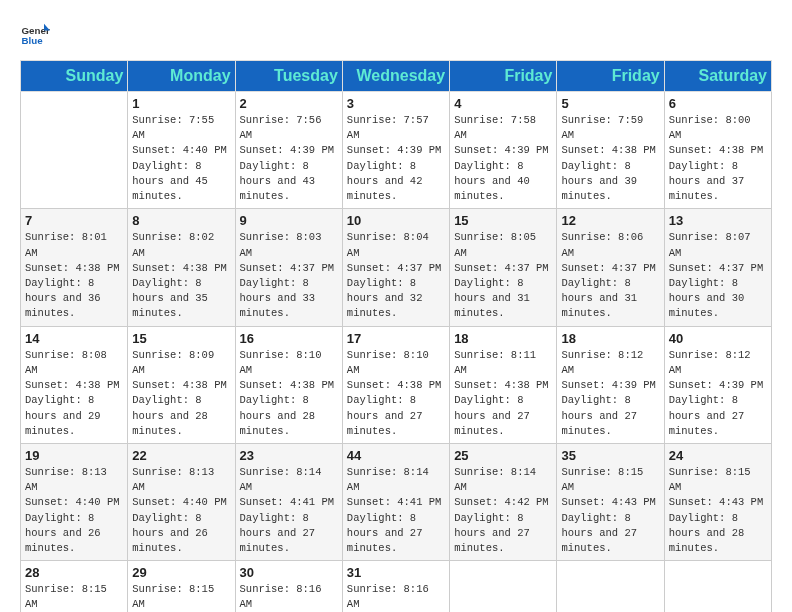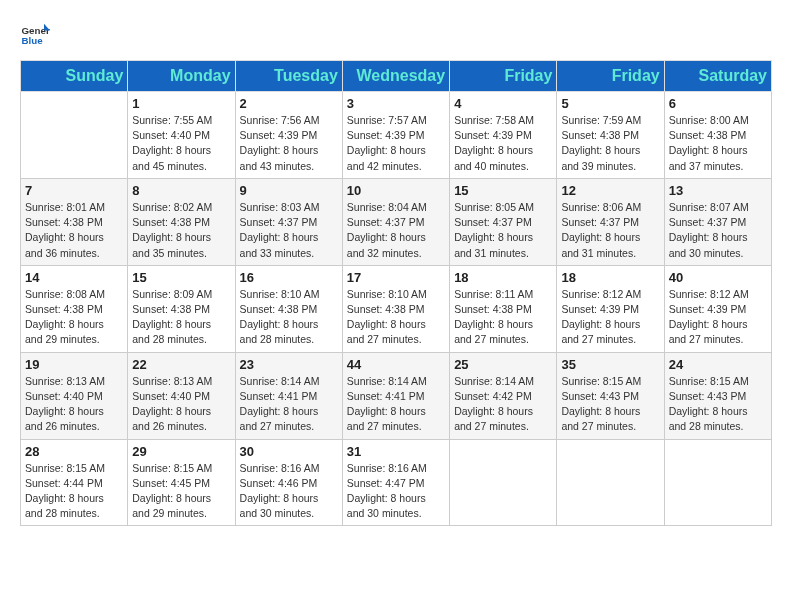--- a/index.html
+++ b/index.html
@@ -66,20 +66,21 @@
       font-size: 13px;
       font-weight: bold;
       color: #222;
       display: block;
       margin-bottom: 2px;
     }
     .day-info {
       color: #333;
       font-size: 10.5px;
       line-height: 1.45;
+      font-family: Liberation Mono, monospace;
     }
     .empty-cell {
       background: #fff !important;
     }
   </style>
 </head>
 <body>
 
 <div class="header-area">
   <div class="logo">

